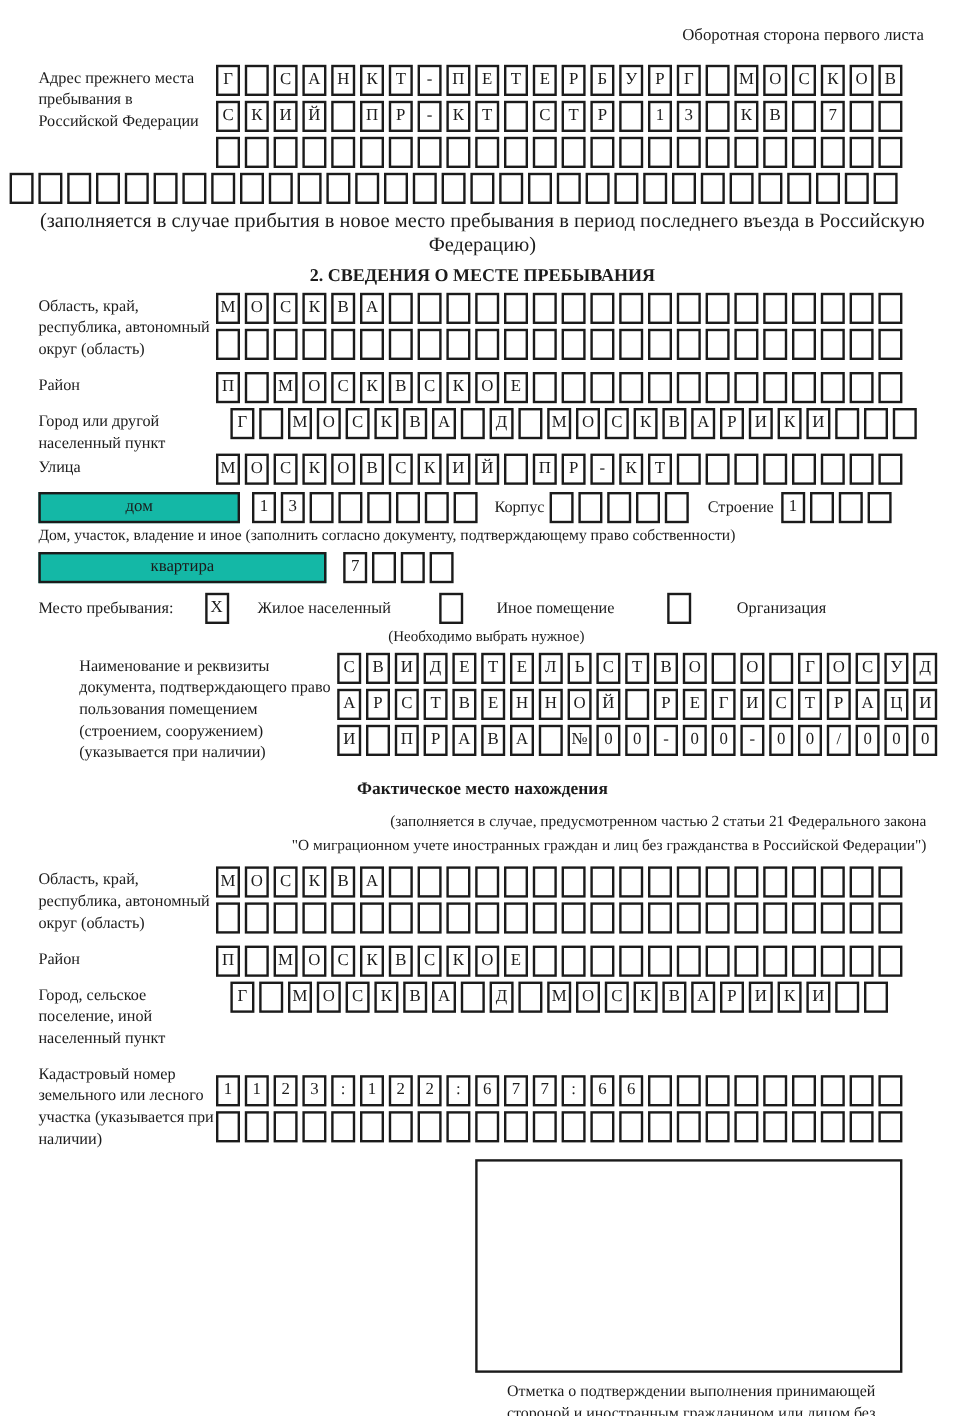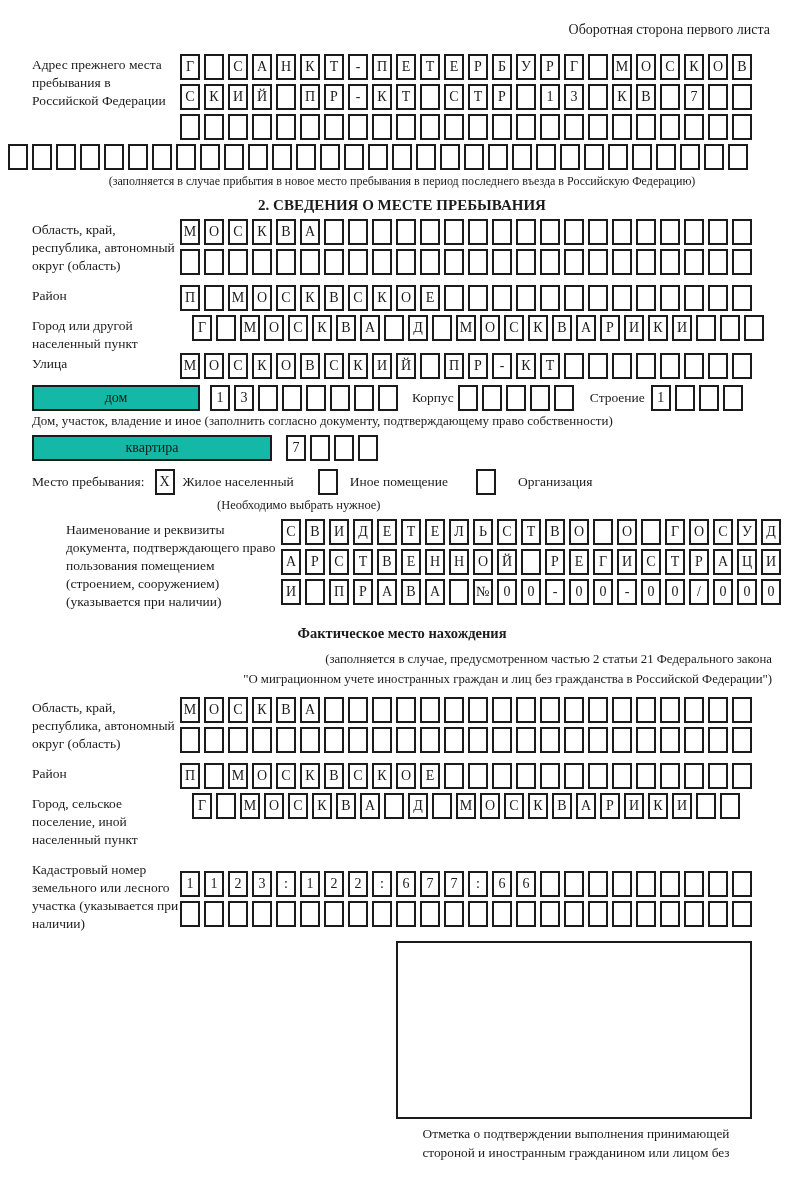--- a/index.html
+++ b/index.html
@@ -14,36 +14,36 @@
   .lbl-col-wide{width:215px;flex:none;font-size:13.5px;line-height:1.33;padding-top:2px;margin-left:34px;}
   .grid-col{display:flex;flex-direction:column;}
 
   .boxrow{display:flex;margin-bottom:4px;}
   .cell{display:inline-flex;align-items:center;justify-content:center;
         width:20px;height:26px;box-sizing:border-box;border:2px solid #1b1b1b;
         margin-right:4px;flex:none;font-size:14px;background:#fff;}
   .indent12{margin-left:12px;}
   .fullrow{margin-left:-24px;}
 
-  .caption{font-size:12px;text-align:center;margin:2px 0 6px;}
+  .caption{font-size:17px;text-align:center;margin:2px 0 6px;}
   .caption-left{font-size:13px;margin:2px 0 6px;}
   .sec-title{text-align:center;font-weight:bold;font-size:15px;margin:8px 0 5px;}
   .sub-title{text-align:center;font-weight:bold;font-size:14.5px;margin:14px 0 8px;}
   .note-center{font-size:12.8px;text-align:right;line-height:1.55;}
 
   .widebox{border:2px solid #1b1b1b;height:26px;box-sizing:border-box;
            display:flex;align-items:center;justify-content:center;
            font-size:14px;background:#14b8a6;flex:none;}
   .widebox.house{width:168px;margin-right:10px;}
   .widebox.apt{width:240px;margin-right:14px;}
   .inline-lbl{font-size:13.5px;align-self:center;flex:none;}
 
-  .stay-row{display:flex;align-items:center;margin-top:8px;}
+  .stay-row{display:flex;align-items:center;margin-top:8px;gap:16px;}
   .stay-row .cell{margin:0;}
-  .stay-note{font-size:12.5px;text-align:left;width:270px;margin:3px 0 6px 185px;}
+  .stay-note{font-size:12.5px;text-align:right;width:270px;margin:3px 0 6px 185px;}
 
   .stamp-box{width:356px;height:178px;border:2px solid #1b1b1b;box-sizing:border-box;
              margin:8px 0 6px 364px;background:#fff;}
   .stamp-cap{width:392px;margin-left:348px;text-align:center;font-size:13.3px;line-height:1.42;} .mt6{margin-top:6px;} .mt10{margin-top:10px;}
 </style>
 </head>
 <body>
 
 <div class="page">
 

